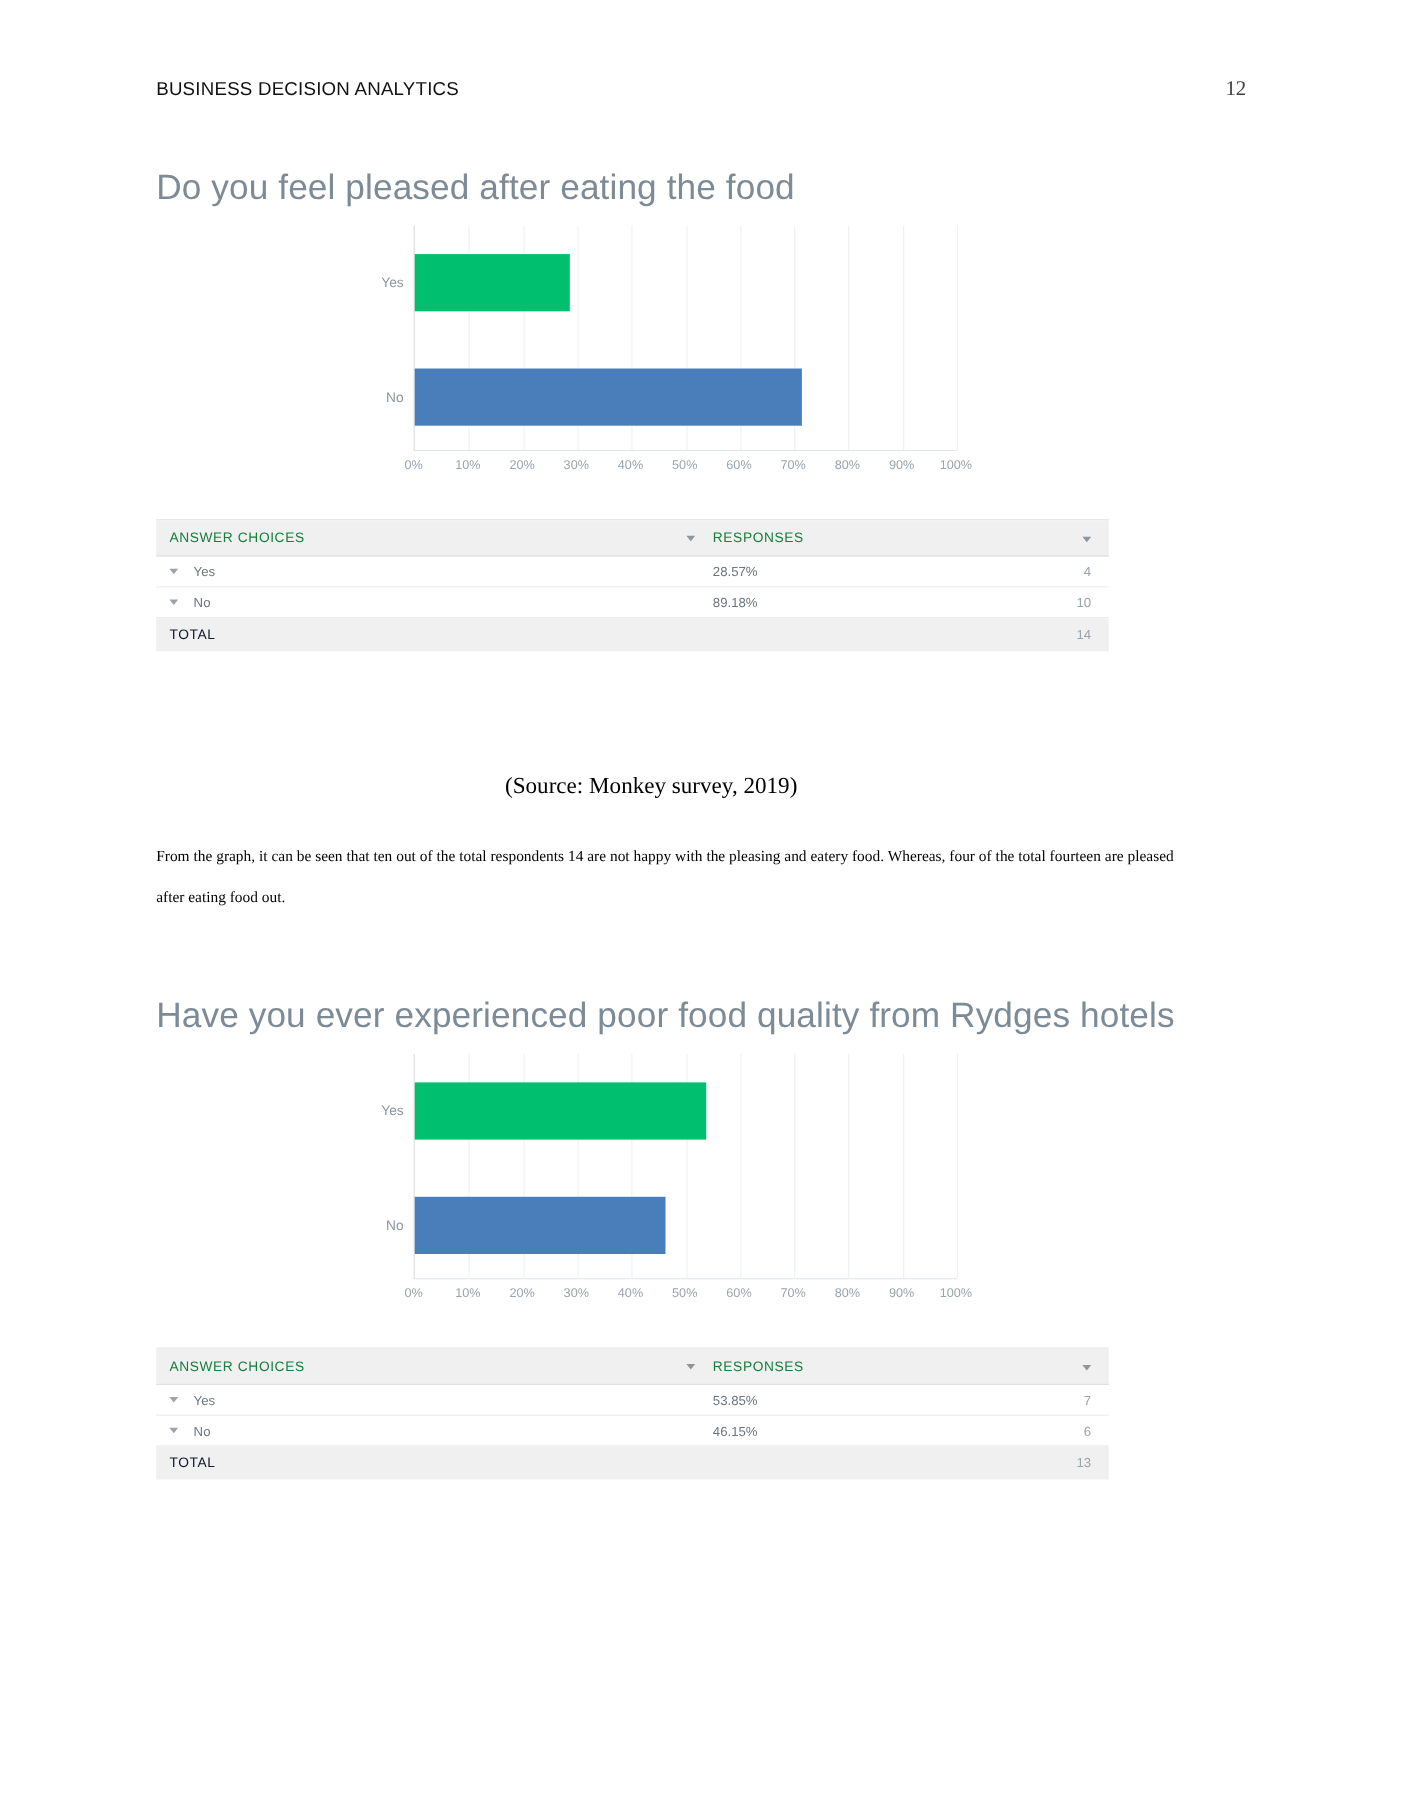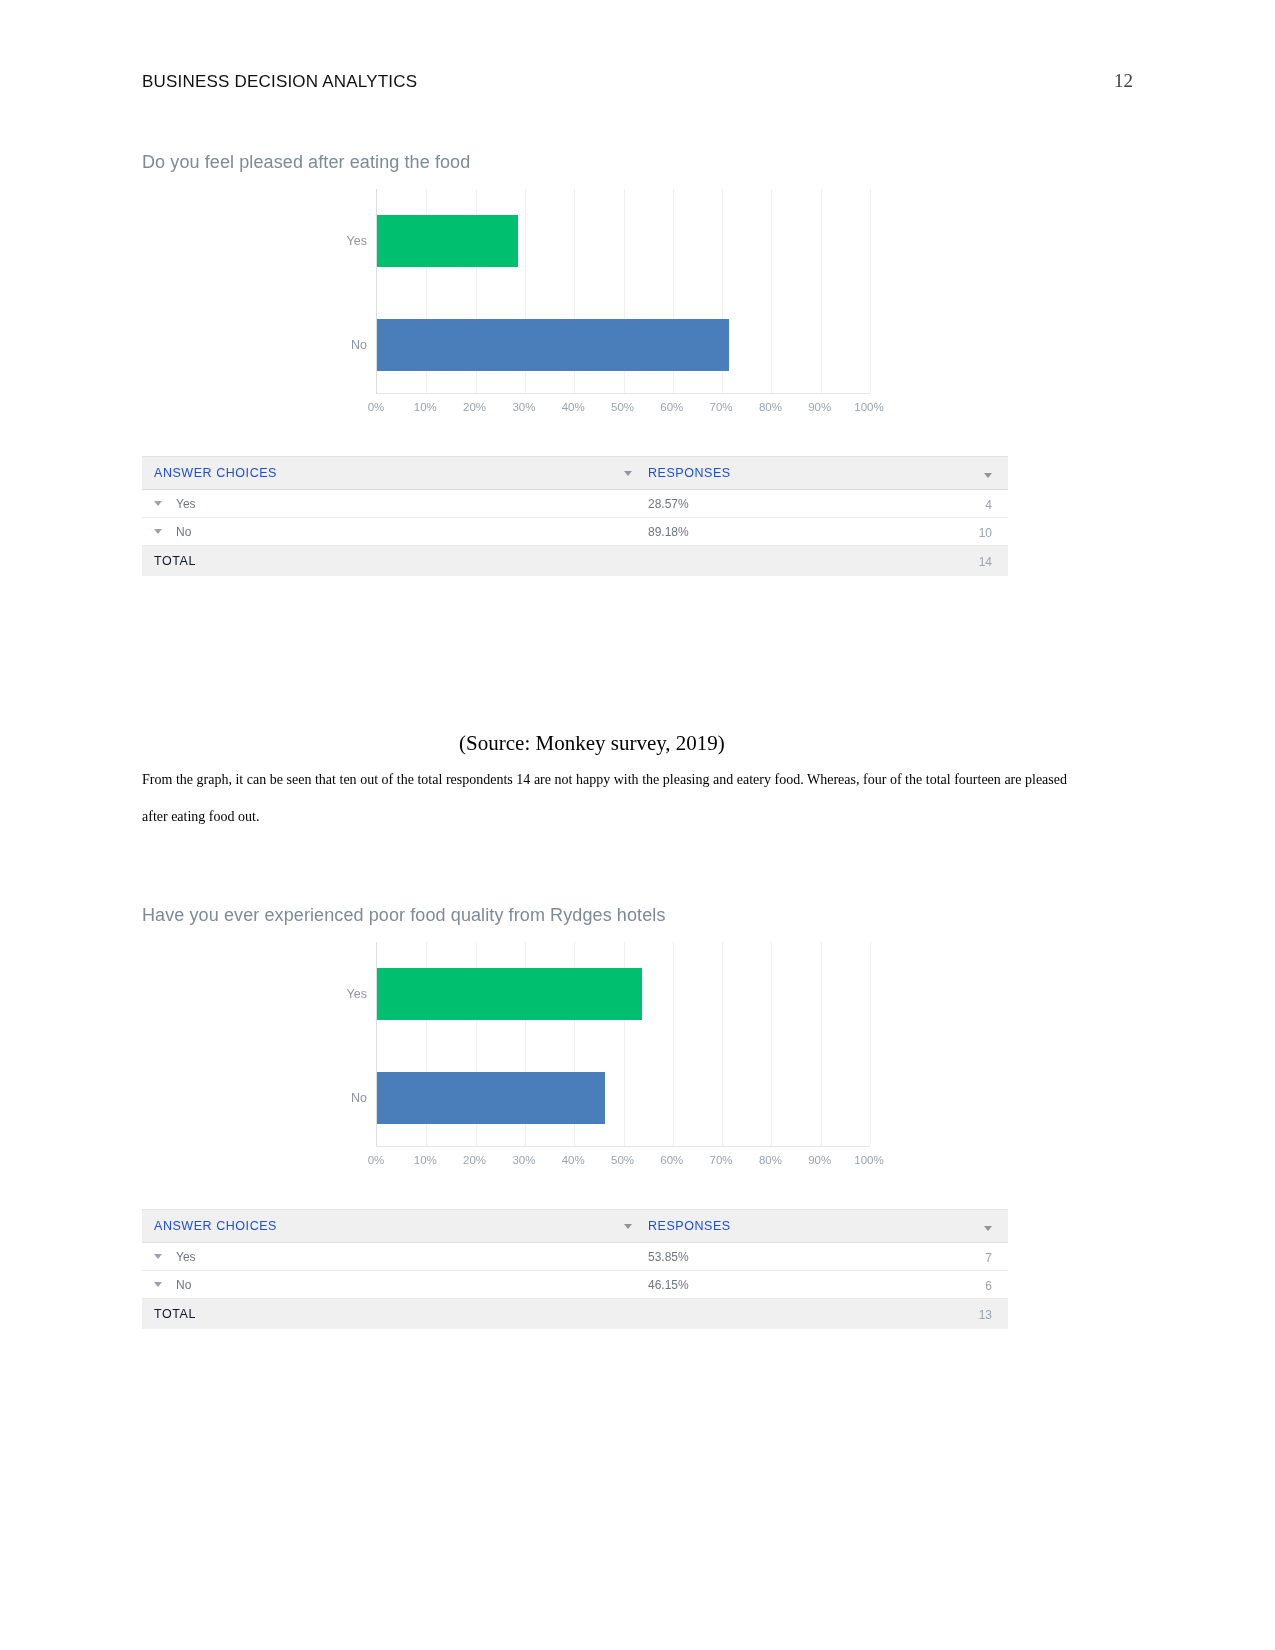--- a/index.html
+++ b/index.html
@@ -24,21 +24,21 @@
   }
   .doc-header .hdr-page {
     font-family:"Liberation Serif", serif;
     font-size:19px; color:#404040;
   }
 
   
   .survey { position:absolute; left:142px; width:900px; }
   .survey-title {
     font-family:"Liberation Sans", sans-serif;
-    font-size:18px; font-weight:400; color:#7d8b96;
+    font-size:32px; font-weight:400; color:#7d8b96;
     letter-spacing:.1px; white-space:nowrap;
   }
   .survey-meta {
     font-family:"Liberation Sans", sans-serif;
     font-size:12.5px; color:#9aa4ad; margin-top:13px;
   }
   .survey-meta .meta-skipped { margin-left:18px; }
 
   
   .chart-wrap { position:relative; margin-top:16px; height:245px; }
@@ -83,21 +83,21 @@
   }
   .rtable .r.head { background:#f0f0f0; min-height:32px; border-bottom:1px solid #dcdfe2; }
   .rtable .r.total { background:#f0f0f0; min-height:30px; border-bottom:none; }
   .c-choice {
     flex:0 0 490px; display:flex; align-items:center;
     padding-left:12px; box-sizing:border-box;
   }
   .c-resp { flex:1 1 auto; padding-left:16px; display:flex; align-items:center; }
   .c-num  { flex:0 0 90px; text-align:right; padding-right:16px; }
   .th {
-    font-size:12.5px; color:#1d4ed8; letter-spacing:.55px; font-weight:400;
+    font-size:12.5px; color:#15803d; letter-spacing:.55px; font-weight:400;
   }
   .td { font-size:12px; color:#6d767e; }
   .td.total-lbl { font-size:12.5px; color:#0f172a; letter-spacing:.55px; }
   .td.num { color:#9aa4ad; font-size:12px; }
   .caret {
     display:inline-block; width:0; height:0;
     border-left:4px solid transparent; border-right:4px solid transparent;
     border-top:5px solid #9aa4ad; margin-right:14px;
   }
   .caret.head-caret { margin-right:0; margin-left:auto; border-top-color:#8d969e; }
@@ -198,21 +198,21 @@
       <div class="r total">
         <div class="c-choice">
             <span class="td total-lbl">TOTAL</span>
           </div>
         <div class="c-resp"></div>
         <div class="c-num"><span class="td num">14</span></div>
       </div>
     </div>
   </div>
 
-  <div class="source-caption" style="top:702px;margin-top:29px;">(Source: Monkey survey, 2019)</div>
+  <div class="source-caption" style="top:702px;">(Source: Monkey survey, 2019)</div>
 
   <div class="prose" style="top:762px;">From the graph, it can be seen that ten out of the total respondents 14 are not happy with the pleasing and eatery food. Whereas, four of the total fourteen are pleased after eating food out.</div>
 
   <div class="survey" style="top:905px;">
     <div class="survey-title">Have you ever experienced poor food quality from Rydges hotels</div>
 
     <div class="chart-wrap">
       <div class="plot" id="plot2">
           <div class="gridline" style="left: 49.3px;"></div>
           <div class="gridline" style="left: 98.6px;"></div>

